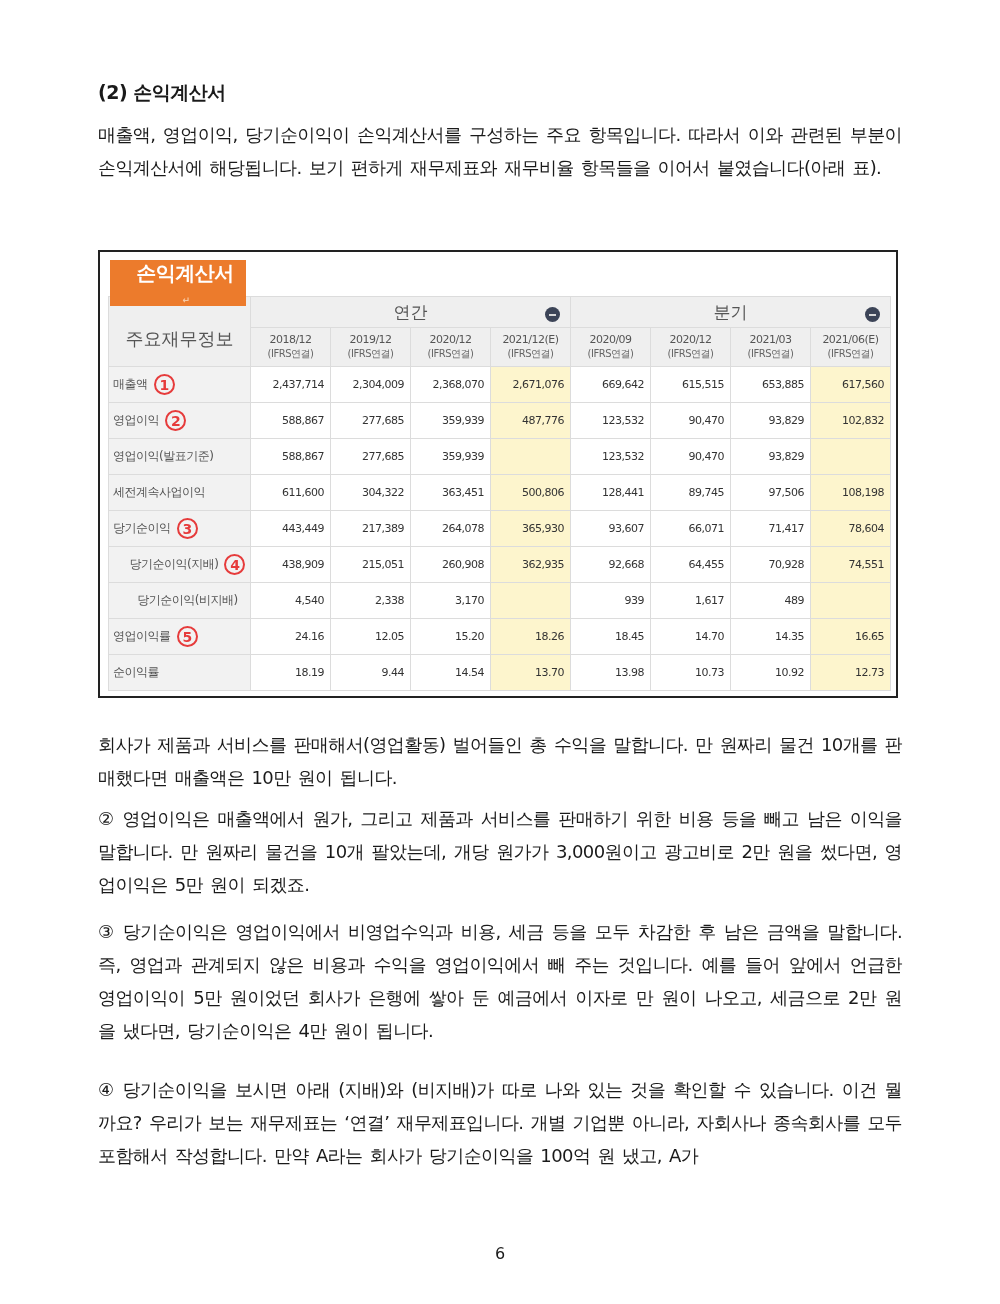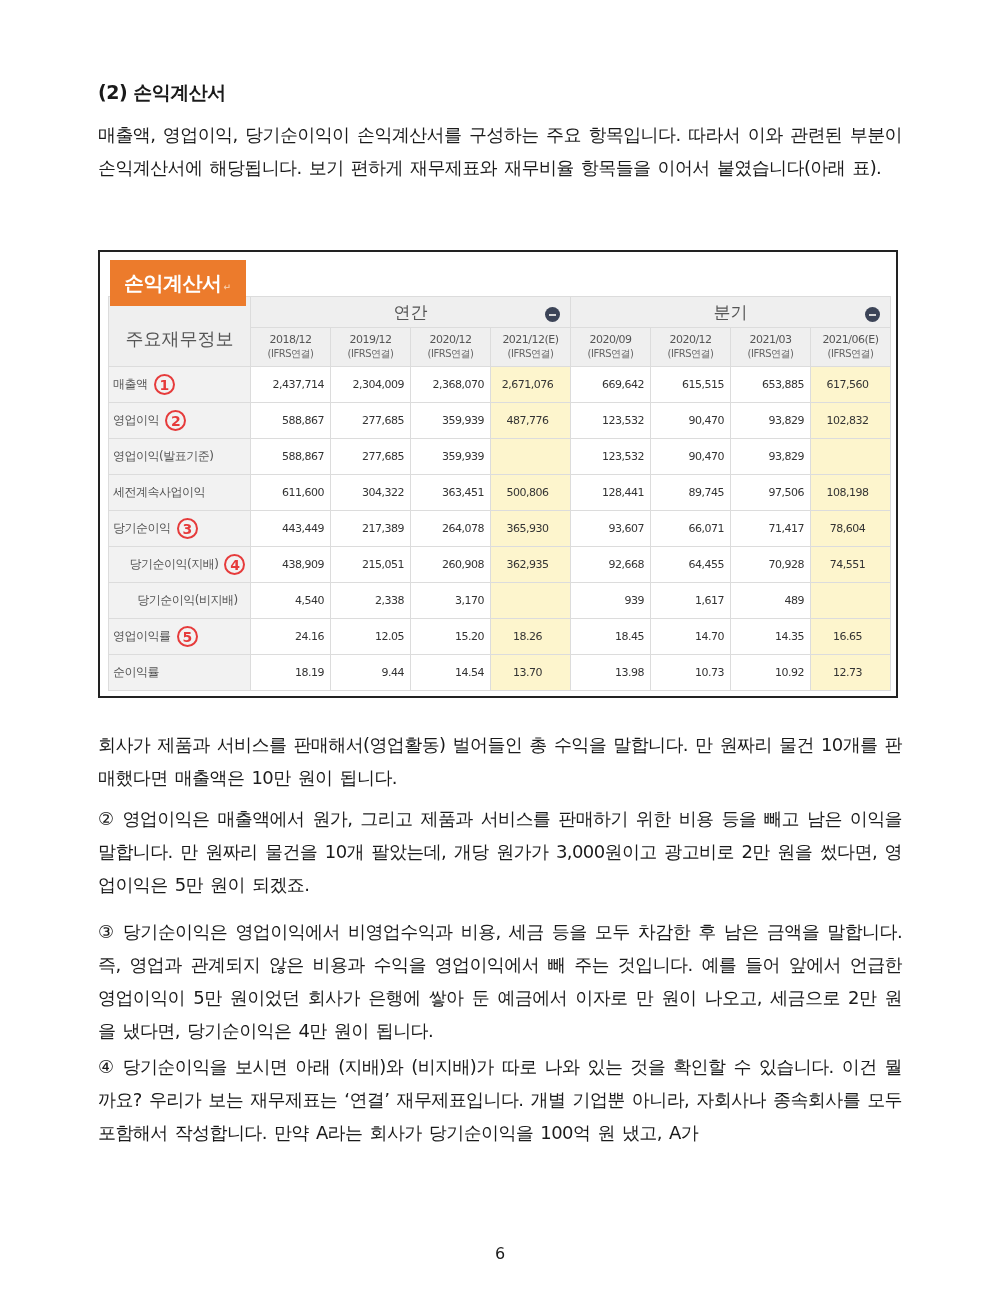--- a/index.html
+++ b/index.html
@@ -3,35 +3,35 @@
 <meta charset="utf-8">
 <style>
   html, body { margin: 0; padding: 0; background: #ffffff; }
   body { width: 1000px; height: 1304px; position: relative; font-family: "DejaVu Sans", sans-serif; color: #1a1a1a; overflow: hidden; }
   .page { position: absolute; left: 98px; top: 78px; width: 804px; }
   .section-title { font-size: 19px; font-weight: bold; line-height: 28px; margin: 0 0 12px 0; letter-spacing: -0.5px; }
   .para { font-size: 18px; line-height: 33px; margin: 0; text-align: justify; letter-spacing: -0.6px; word-spacing: 2px; }
   .sub-title { font-size: 18px; line-height: 28px; margin: 0; letter-spacing: -0.5px; }
 
   .table-box { position: absolute; left: 98px; top: 250px; width: 800px; height: 448px; border: 2px solid #222; box-sizing: border-box; background: #fff; }
-  .badge { position: absolute; left: 10px; top: 8px; width: 136px; height: 46px; background: #ec7b2c; color: #fff; font-size: 20px; font-weight: bold; display: flex; align-items: center; padding-left: 14px; box-sizing: border-box; letter-spacing: -0.5px; z-index: 2; }
+  .badge { position: absolute; left: 10px; top: 8px; width: 136px; height: 46px; background: #ec7b2c; color: #fff; font-size: 20px; font-weight: bold; display: flex; align-items: center; padding-left: 14px; box-sizing: border-box; letter-spacing: -0.5px; z-index: 2; flex-direction: column; }
   .badge .mark { font-size: 9px; color: #f7c9a3; margin-left: 2px; margin-top: 8px; }
   table.fin { position: absolute; left: 8px; top: 44px; border-collapse: collapse; font-size: 11px; color: #333; table-layout: fixed; }
   table.fin td, table.fin th { border: 1px solid #dcdcdc; padding: 0; }
   table.fin th { background: #efefef; font-weight: normal; color: #555; }
   th.group { height: 30px; font-size: 17px; position: relative; }
   th.group .minus { position: absolute; right: 10px; top: 10px; width: 15px; height: 15px; border-radius: 50%; background: #3c4457; }
   th.group .minus::after { content: ""; position: absolute; left: 4px; top: 7px; width: 7px; height: 2px; background: #d8d8d8; }
   th.period { height: 38px; font-size: 11px; line-height: 14px; letter-spacing: -0.5px; text-align: center; }
   th.period .ifrs { font-size: 10px; color: #666; }
   th.corner { background: #efefef; font-size: 18px; color: #555; vertical-align: top; padding-top: 30px !important; }
   td.label { background: #f2f2f2; height: 35px; font-size: 12px; color: #555; padding-left: 4px !important; white-space: nowrap; letter-spacing: -0.5px; }
   td.label.indent { padding-left: 16px !important; text-align: center; }
   td.num { text-align: right; padding-right: 6px !important; font-size: 11px; letter-spacing: -0.5px; color: #333; }
-  td.est { background: #fdf5cd; text-align: center; }
+  td.est { background: #fdf5cd; }
   .circ { display: inline-flex; align-items: center; justify-content: center; width: 21px; height: 21px; border: 2px solid #e63b3b; border-radius: 50%; color: #e63b3b; font-weight: bold; font-size: 14px; margin-left: 6px; vertical-align: middle; box-sizing: border-box; }
 
   .footer { position: absolute; top: 1244px; left: 0; width: 1000px; text-align: center; font-size: 16px; }
 </style>
 </head>
 <body>
 
 <div class="page">
   <h2 class="section-title">(2) 손익계산서</h2>
   <p class="para">매출액, 영업이익, 당기순이익이 손익계산서를 구성하는 주요 항목입니다. 따라서 이와 관련된 부분이 손익계산서에 해당됩니다. 보기 편하게 재무제표와 재무비율 항목들을 이어서 붙였습니다(아래 표).</p>
@@ -201,17 +201,17 @@
           <td class="num">10.92</td>
           <td class="num est">12.73</td>
         </tr>
       </tbody>
   </table>
 </div>
 
 <div style="position:absolute; left:98px; top:728px; width:804px;">
   <p class="para" style="margin-bottom:8px;">회사가 제품과 서비스를 판매해서(영업활동) 벌어들인 총 수익을 말합니다. 만 원짜리 물건 10개를 판매했다면 매출액은 10만 원이 됩니다.</p>
   <p class="para" style="margin-bottom:14px;">② 영업이익은 매출액에서 원가, 그리고 제품과 서비스를 판매하기 위한 비용 등을 빼고 남은 이익을 말합니다. 만 원짜리 물건을 10개 팔았는데, 개당 원가가 3,000원이고 광고비로 2만 원을 썼다면, 영업이익은 5만 원이 되겠죠.</p>
-  <p class="para" style="margin-bottom:3px;">③ 당기순이익은 영업이익에서 비영업수익과 비용, 세금 등을 모두 차감한 후 남은 금액을 말합니다. 즉, 영업과 관계되지 않은 비용과 수익을 영업이익에서 빼 주는 것입니다. 예를 들어 앞에서 언급한 영업이익이 5만 원이었던 회사가 은행에 쌓아 둔 예금에서 이자로 만 원이 나오고, 세금으로 2만 원을 냈다면, 당기순이익은 4만 원이 됩니다.</p>
+  <p class="para" style="margin-bottom:26px;">③ 당기순이익은 영업이익에서 비영업수익과 비용, 세금 등을 모두 차감한 후 남은 금액을 말합니다. 즉, 영업과 관계되지 않은 비용과 수익을 영업이익에서 빼 주는 것입니다. 예를 들어 앞에서 언급한 영업이익이 5만 원이었던 회사가 은행에 쌓아 둔 예금에서 이자로 만 원이 나오고, 세금으로 2만 원을 냈다면, 당기순이익은 4만 원이 됩니다.</p>
   <p class="para">④ 당기순이익을 보시면 아래 (지배)와 (비지배)가 따로 나와 있는 것을 확인할 수 있습니다. 이건 뭘까요? 우리가 보는 재무제표는 ‘연결’ 재무제표입니다. 개별 기업뿐 아니라, 자회사나 종속회사를 모두 포함해서 작성합니다. 만약 A라는 회사가 당기순이익을 100억 원 냈고, A가</p>
 </div>
 
 <div class="footer">6</div>
 
 </body></html>

